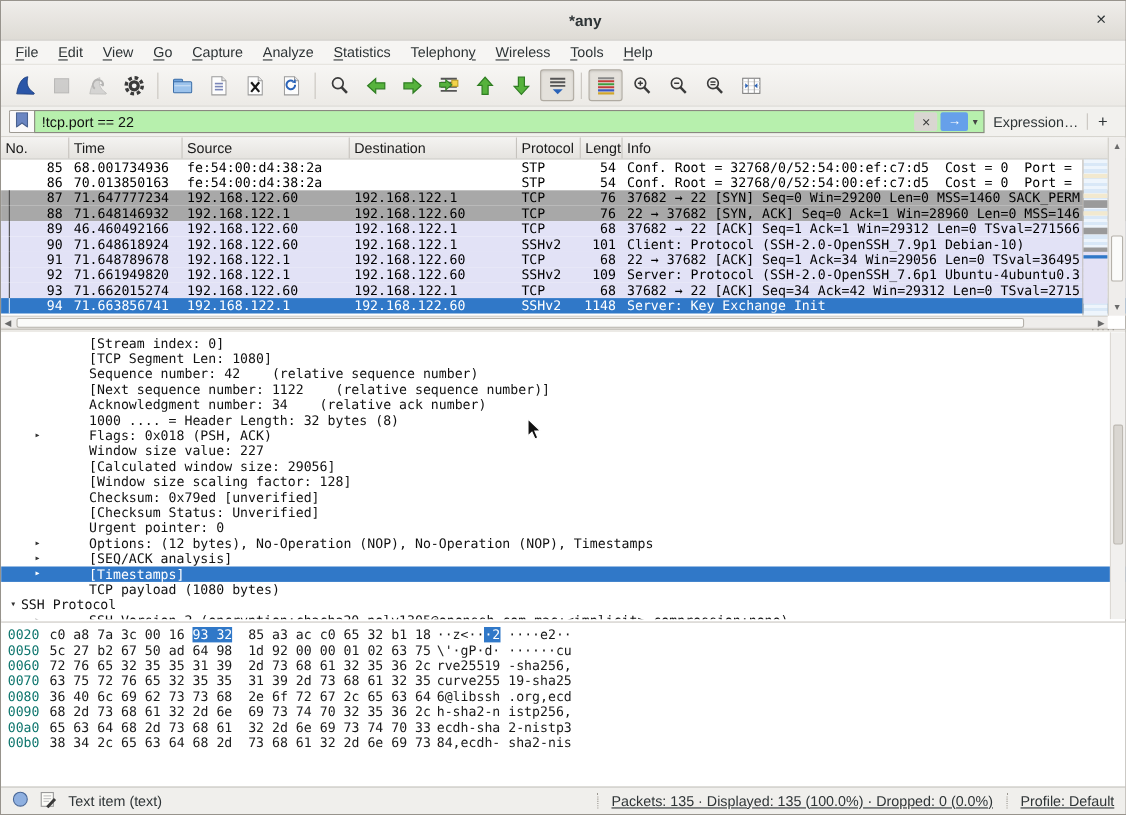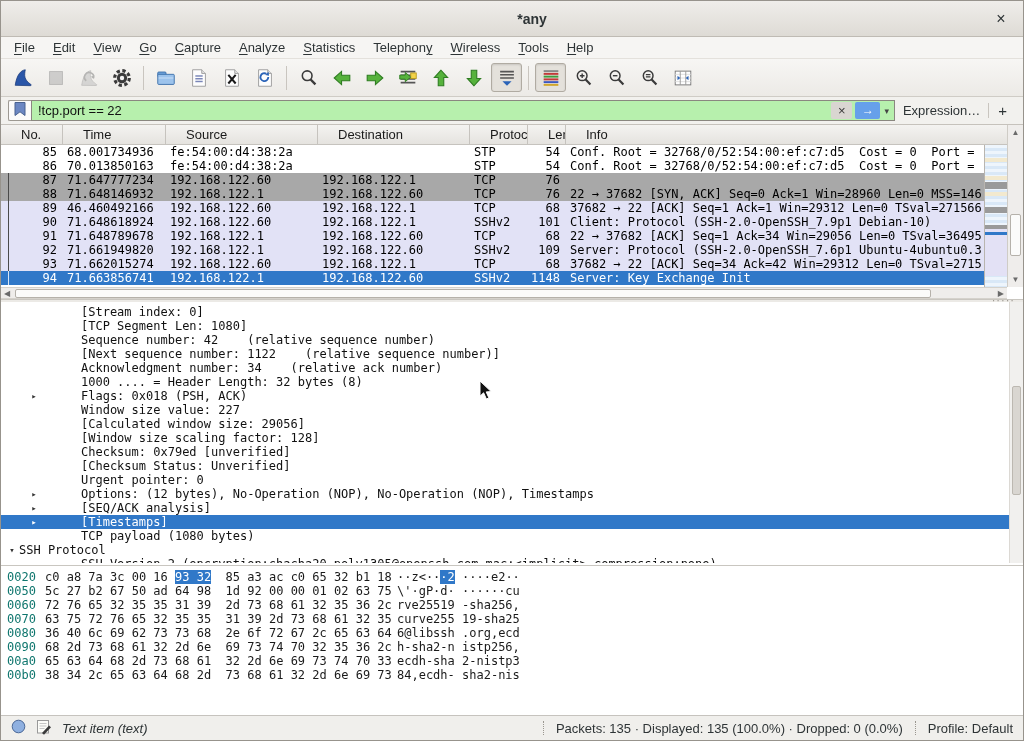--- a/index.html
+++ b/index.html
@@ -53,21 +53,21 @@
   .fcaret { font-size:9px; color:#444; margin:0 5px 0 4px; }
   .expr { font-size:13px; color:#2e3436; padding:0 8px; }
   .fsep { width:1px; height:15px; background:#c9c5bf; }
   .plus { font-size:15px; color:#2e3436; padding:0 9px; }
 
   
   .packet-list { position:absolute; top:124px; left:0; right:0; height:162px; background:#fff; }
   .pgrid { display:grid; grid-template-columns:62px 103px 152px 152px 58px 38px 1fr; }
   .plist-header { height:20px; background:linear-gradient(#f4f3f1,#e5e3df);
                   border-bottom:1px solid #c6c3be; }
-  .plist-header .hcell { font-size:13px; color:#1a1a1a; line-height:19px; padding-left:20px;
+  .plist-header .hcell { font-size:13px; color:#1a1a1a; line-height:19px; padding-left:4px;
                          border-right:1px solid #c6c3be; overflow:hidden; white-space:nowrap; }
   .prow { height:14px; font-family:"DejaVu Sans Mono",monospace; font-size:12px;
           line-height:14px; white-space:pre; position:relative; }
   .prow .cell { overflow:hidden; padding-left:4px; }
   .prow .num { text-align:right; padding-right:6px; padding-left:0; }
   .prow.gray { background:#a8a8a8; }
   .prow.lavender { background:#e2e2f6; }
   .prow.selected { background:#3078c8; color:#fff; }
   .prow.bracket::before { content:""; position:absolute; left:7px; top:0; bottom:0;
                           width:1px; background:#4a4a4a; }
@@ -119,22 +119,22 @@
           font-size:12px; white-space:pre; display:flex; }
   .hoff { color:#0f766e; width:44px; padding-left:6px; flex:none; }
   .hbytes { color:#1a1a1a; width:352px; flex:none; }
   .hascii { color:#1a1a1a; }
   .hl { background:#3078c8; color:#fff; }
 
   
   .statusbar { position:absolute; left:0; right:0; bottom:0; top:714px; background:#f0efec;
                border-top:1px solid #c6c3be; display:flex; align-items:center;
                font-size:13px; color:#2e3436; }
-  .sb-left { display:flex; align-items:center; gap:10px; padding-left:10px; flex:1;font-style:italic; }
-  .sb-right { display:flex; align-items:center; padding-right:10px; }
+  .sb-left { display:flex; align-items:center; gap:10px; padding-left:10px; flex:1; }
+  .sb-right { display:flex; align-items:center; padding-right:10px;text-decoration:underline; }
   .sbsep { width:1px; height:14px; border-left:1px dotted #9a968f; margin:0 12px; }
 </style>
 </head>
 <body>
 
 <div class="window">
 
   <div class="titlebar">
     <span class="title">*any</span>
     <span class="close">×</span>
@@ -359,21 +359,21 @@
         <div class="hcell">Time</div>
         <div class="hcell">Source</div>
         <div class="hcell">Destination</div>
         <div class="hcell">Protocol</div>
         <div class="hcell">Length</div>
         <div class="hcell">Info</div>
       </div>
     <div id="plist-rows">
         <div class="prow pgrid plain"><div class="cell num">85</div><div class="cell">68.001734936</div><div class="cell">fe:54:00:d4:38:2a</div><div class="cell"></div><div class="cell">STP</div><div class="cell num">54</div><div class="cell">Conf. Root = 32768/0/52:54:00:ef:c7:d5  Cost = 0  Port =</div></div>
         <div class="prow pgrid plain"><div class="cell num">86</div><div class="cell">70.013850163</div><div class="cell">fe:54:00:d4:38:2a</div><div class="cell"></div><div class="cell">STP</div><div class="cell num">54</div><div class="cell">Conf. Root = 32768/0/52:54:00:ef:c7:d5  Cost = 0  Port =</div></div>
-        <div class="prow pgrid gray bracket"><div class="cell num">87</div><div class="cell">71.647777234</div><div class="cell">192.168.122.60</div><div class="cell">192.168.122.1</div><div class="cell">TCP</div><div class="cell num">76</div></div>
+        <div class="prow pgrid gray bracket"><div class="cell num">87</div><div class="cell">71.647777234</div><div class="cell">192.168.122.60</div><div class="cell">192.168.122.1</div><div class="cell">TCP</div><div class="cell num">76</div><div class="cell">37682 → 22 [SYN] Seq=0 Win=29200 Len=0 MSS=1460 SACK_PERM</div></div>
         <div class="prow pgrid gray bracket"><div class="cell num">88</div><div class="cell">71.648146932</div><div class="cell">192.168.122.1</div><div class="cell">192.168.122.60</div><div class="cell">TCP</div><div class="cell num">76</div><div class="cell">22 → 37682 [SYN, ACK] Seq=0 Ack=1 Win=28960 Len=0 MSS=146</div></div>
         <div class="prow pgrid lavender bracket"><div class="cell num">89</div><div class="cell">46.460492166</div><div class="cell">192.168.122.60</div><div class="cell">192.168.122.1</div><div class="cell">TCP</div><div class="cell num">68</div><div class="cell">37682 → 22 [ACK] Seq=1 Ack=1 Win=29312 Len=0 TSval=271566</div></div>
         <div class="prow pgrid lavender bracket"><div class="cell num">90</div><div class="cell">71.648618924</div><div class="cell">192.168.122.60</div><div class="cell">192.168.122.1</div><div class="cell">SSHv2</div><div class="cell num">101</div><div class="cell">Client: Protocol (SSH-2.0-OpenSSH_7.9p1 Debian-10)</div></div>
         <div class="prow pgrid lavender bracket"><div class="cell num">91</div><div class="cell">71.648789678</div><div class="cell">192.168.122.1</div><div class="cell">192.168.122.60</div><div class="cell">TCP</div><div class="cell num">68</div><div class="cell">22 → 37682 [ACK] Seq=1 Ack=34 Win=29056 Len=0 TSval=36495</div></div>
         <div class="prow pgrid lavender bracket"><div class="cell num">92</div><div class="cell">71.661949820</div><div class="cell">192.168.122.1</div><div class="cell">192.168.122.60</div><div class="cell">SSHv2</div><div class="cell num">109</div><div class="cell">Server: Protocol (SSH-2.0-OpenSSH_7.6p1 Ubuntu-4ubuntu0.3</div></div>
         <div class="prow pgrid lavender bracket"><div class="cell num">93</div><div class="cell">71.662015274</div><div class="cell">192.168.122.60</div><div class="cell">192.168.122.1</div><div class="cell">TCP</div><div class="cell num">68</div><div class="cell">37682 → 22 [ACK] Seq=34 Ack=42 Win=29312 Len=0 TSval=2715</div></div>
         <div class="prow pgrid selected bracket"><div class="cell num">94</div><div class="cell">71.663856741</div><div class="cell">192.168.122.1</div><div class="cell">192.168.122.60</div><div class="cell">SSHv2</div><div class="cell num">1148</div><div class="cell">Server: Key Exchange Init</div></div>
       </div>
     <div class="minimap">
       <div class="mm-cream" style="top:9%"></div>

